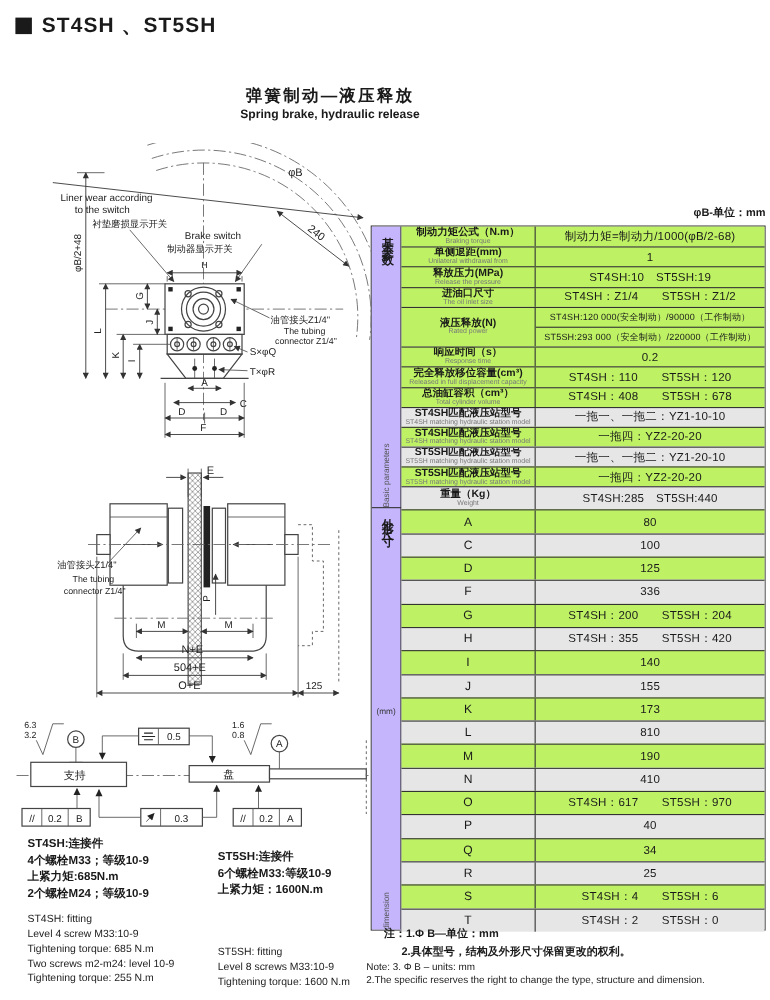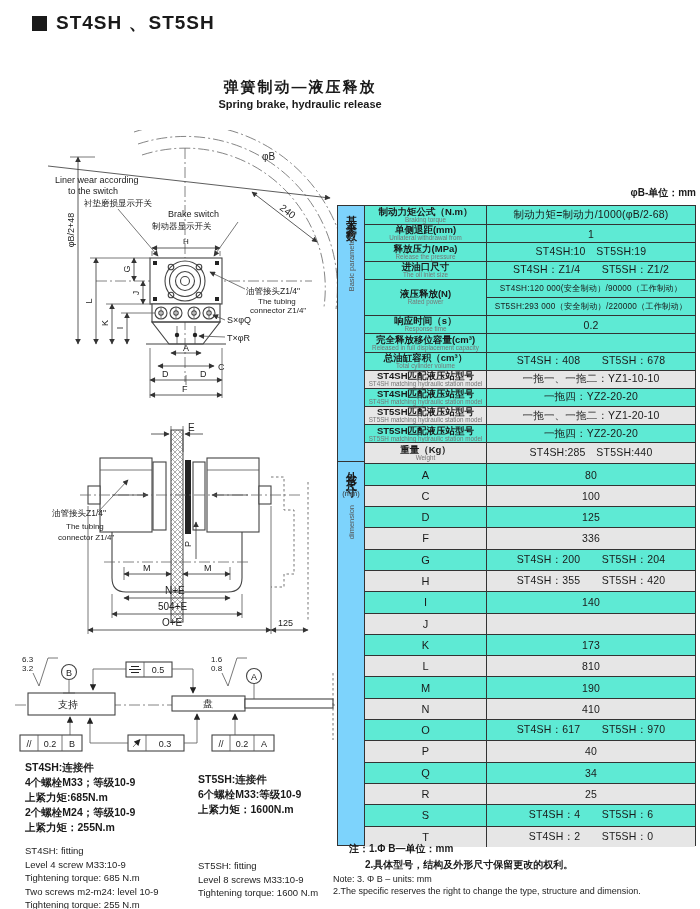--- a/index.html
+++ b/index.html
@@ -1,38 +1,38 @@
 <!DOCTYPE html>
 <html><head>
 <meta charset="utf-8">
 <style>
   html,body{margin:0;padding:0;background:#fff;}
   .page{position:relative;width:700px;height:909px;background:#fff;overflow:hidden;
         font-family:"Liberation Sans","DejaVu Sans",sans-serif;color:#1a1a1a;}
   
-  .hdr{position:absolute;left:32px;top:10px;display:flex;align-items:center;gap:9px;justify-content:space-between;}
+  .hdr{position:absolute;left:14px;top:10px;display:flex;align-items:center;gap:9px;justify-content:space-between;}
   .sq{width:15px;height:15px;background:#1a1a1a;display:inline-block;}
   .hdr-txt{font-size:19px;font-weight:700;letter-spacing:1px;}
   
   .title{position:absolute;left:150px;top:78px;width:300px;text-align:center;}
   .t-cn{font-size:15px;font-weight:700;letter-spacing:2px;}
   .t-en{font-size:11px;font-weight:700;margin-top:1px;}
   .unit-note{position:absolute;left:540px;top:186px;width:156px;text-align:right;font-size:10px;font-weight:600;}
   
   .spec-table{position:absolute;left:337px;top:205px;width:359px;height:641px;border:1.5px solid #333;
               box-sizing:border-box;background:#fff;}
   .vcell{position:absolute;left:0;width:27px;box-sizing:border-box;border-right:1px solid #333;
-         display:flex;flex-direction:column;align-items:center;justify-content:flex-start;gap:7px;background:#7dd3fc;}
+         display:flex;flex-direction:column;align-items:center;justify-content:space-between;gap:7px;background:#c4b5fd;}
   .vc1{top:0;height:255px;}
   .vc2{top:255px;bottom:0;border-top:1px solid #333;}
   .vh-cn{writing-mode:vertical-rl;text-orientation:upright;font-size:11px;font-weight:700;letter-spacing:5px;}
   .vh-mm{font-size:7.5px;color:#333;}
   .vh-en{writing-mode:vertical-rl;transform:rotate(180deg);font-size:7.5px;color:#555;white-space:nowrap;}
   .rows{position:absolute;left:27px;top:0;right:0;bottom:0;display:flex;flex-direction:column;}
-  .tr{display:flex;border-top:1px solid #333;box-sizing:border-box;flex:0 0 auto;background:#5eead4;}
+  .tr{display:flex;border-top:1px solid #333;box-sizing:border-box;flex:0 0 auto;background:#bef264;}
   .tr.first{border-top:none;}
   .tr.gray{background:#e6e6e6;}
   .c-param{width:122px;box-sizing:border-box;border-right:1px solid #333;display:flex;flex-direction:column;
            justify-content:center;align-items:center;line-height:1.05;overflow:hidden;}
   .p-cn{font-size:9.5px;font-weight:600;white-space:nowrap;}
   .p-en{font-size:6.3px;color:#777;white-space:nowrap;}
   .c-dim{width:122px;box-sizing:border-box;border-right:1px solid #333;display:flex;align-items:center;
          justify-content:center;font-size:11px;}
   .c-val{flex:1;display:flex;align-items:center;justify-content:center;font-size:10.5px;font-weight:500;
          letter-spacing:.2px;white-space:nowrap;overflow:hidden;}
@@ -385,20 +385,21 @@
             <div class="p-cn">响应时间（s）</div>
             <div class="p-en">Response time</div>
           </div>
           <div class="c-val">0.2</div>
         </div>
         <div class="tr" style="height: 18.2px;">
           <div class="c-param">
             <div class="p-cn">完全释放移位容量(cm³)</div>
             <div class="p-en">Released in full displacement capacity</div>
           </div>
+          <div class="c-val">ST4SH：110　　ST5SH：120</div>
         </div>
         <div class="tr" style="height: 18.2px; justify-content: space-between;">
           <div class="c-param">
             <div class="p-cn">总油缸容积（cm³）</div>
             <div class="p-en">Total cylinder volume</div>
           </div>
           <div class="c-val">ST4SH：408　　ST5SH：678</div>
         </div>
         <div class="tr gray" style="height: 18.2px;">
           <div class="c-param">
@@ -458,20 +459,21 @@
         <div class="tr gray" style="height: 21.3px;">
           <div class="c-dim">H</div>
           <div class="c-val">ST4SH：355　　ST5SH：420</div>
         </div>
         <div class="tr" style="height: 21.3px;">
           <div class="c-dim">I</div>
           <div class="c-val">140</div>
         </div>
         <div class="tr gray" style="height: 21.3px;">
           <div class="c-dim">J</div>
+          <div class="c-val">155</div>
         </div>
         <div class="tr" style="height: 21.3px;">
           <div class="c-dim">K</div>
           <div class="c-val">173</div>
         </div>
         <div class="tr gray" style="height: 21.3px;">
           <div class="c-dim">L</div>
           <div class="c-val">810</div>
         </div>
         <div class="tr" style="height: 21.3px;">
@@ -516,21 +518,20 @@
     <div class="n-en">2.The specific reserves the right to change the type, structure and dimension.</div>
   </div>
 
   <div class="fit fit-l">
     <div class="cn">
       <div class="line">ST4SH:连接件</div>
       <div>
           <div class="line">4个螺栓M33；等级10-9</div>
           <div class="line">上紧力矩:685N.m</div>
           <div class="line">2个螺栓M24；等级10-9</div>
-          <div class="line">上紧力矩：255N.m</div>
         </div>
     </div>
     <div class="en">
       <div class="line">ST4SH: fitting</div>
       <div>
           <div class="line">Level 4 screw M33:10-9</div>
           <div class="line">Tightening torque: 685 N.m</div>
           <div class="line">Two screws m2-m24: level 10-9</div>
           <div class="line">Tightening torque: 255 N.m</div>
         </div>

